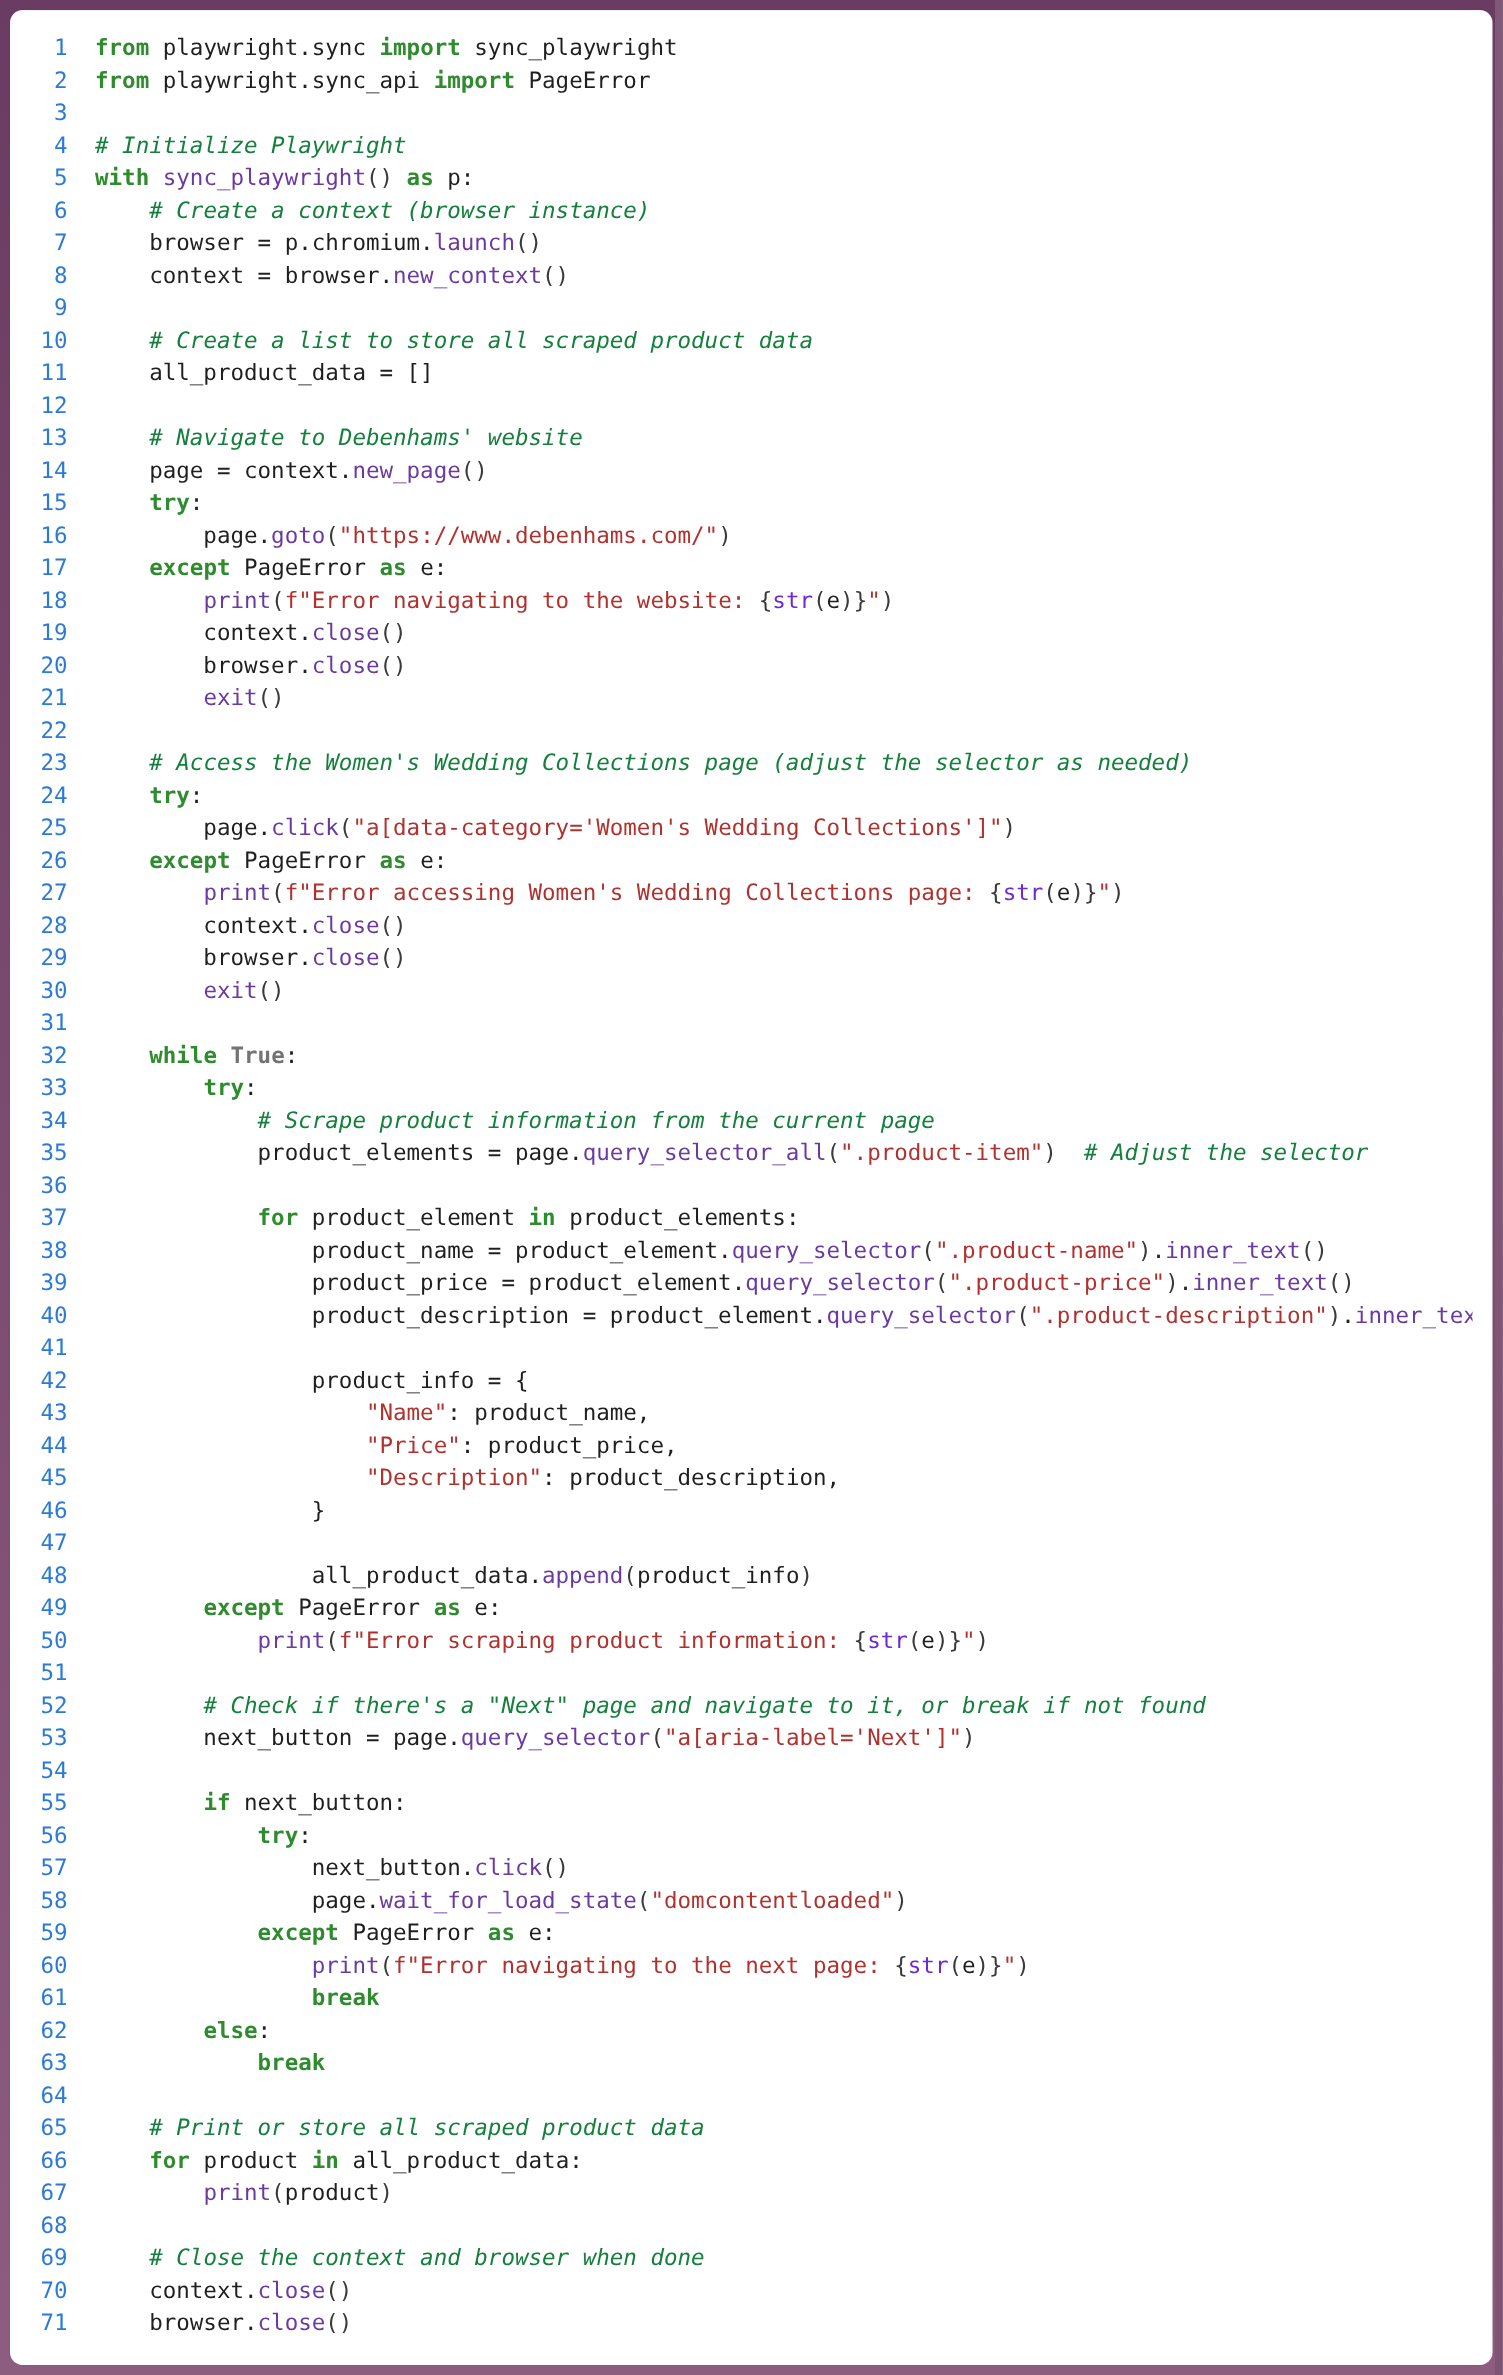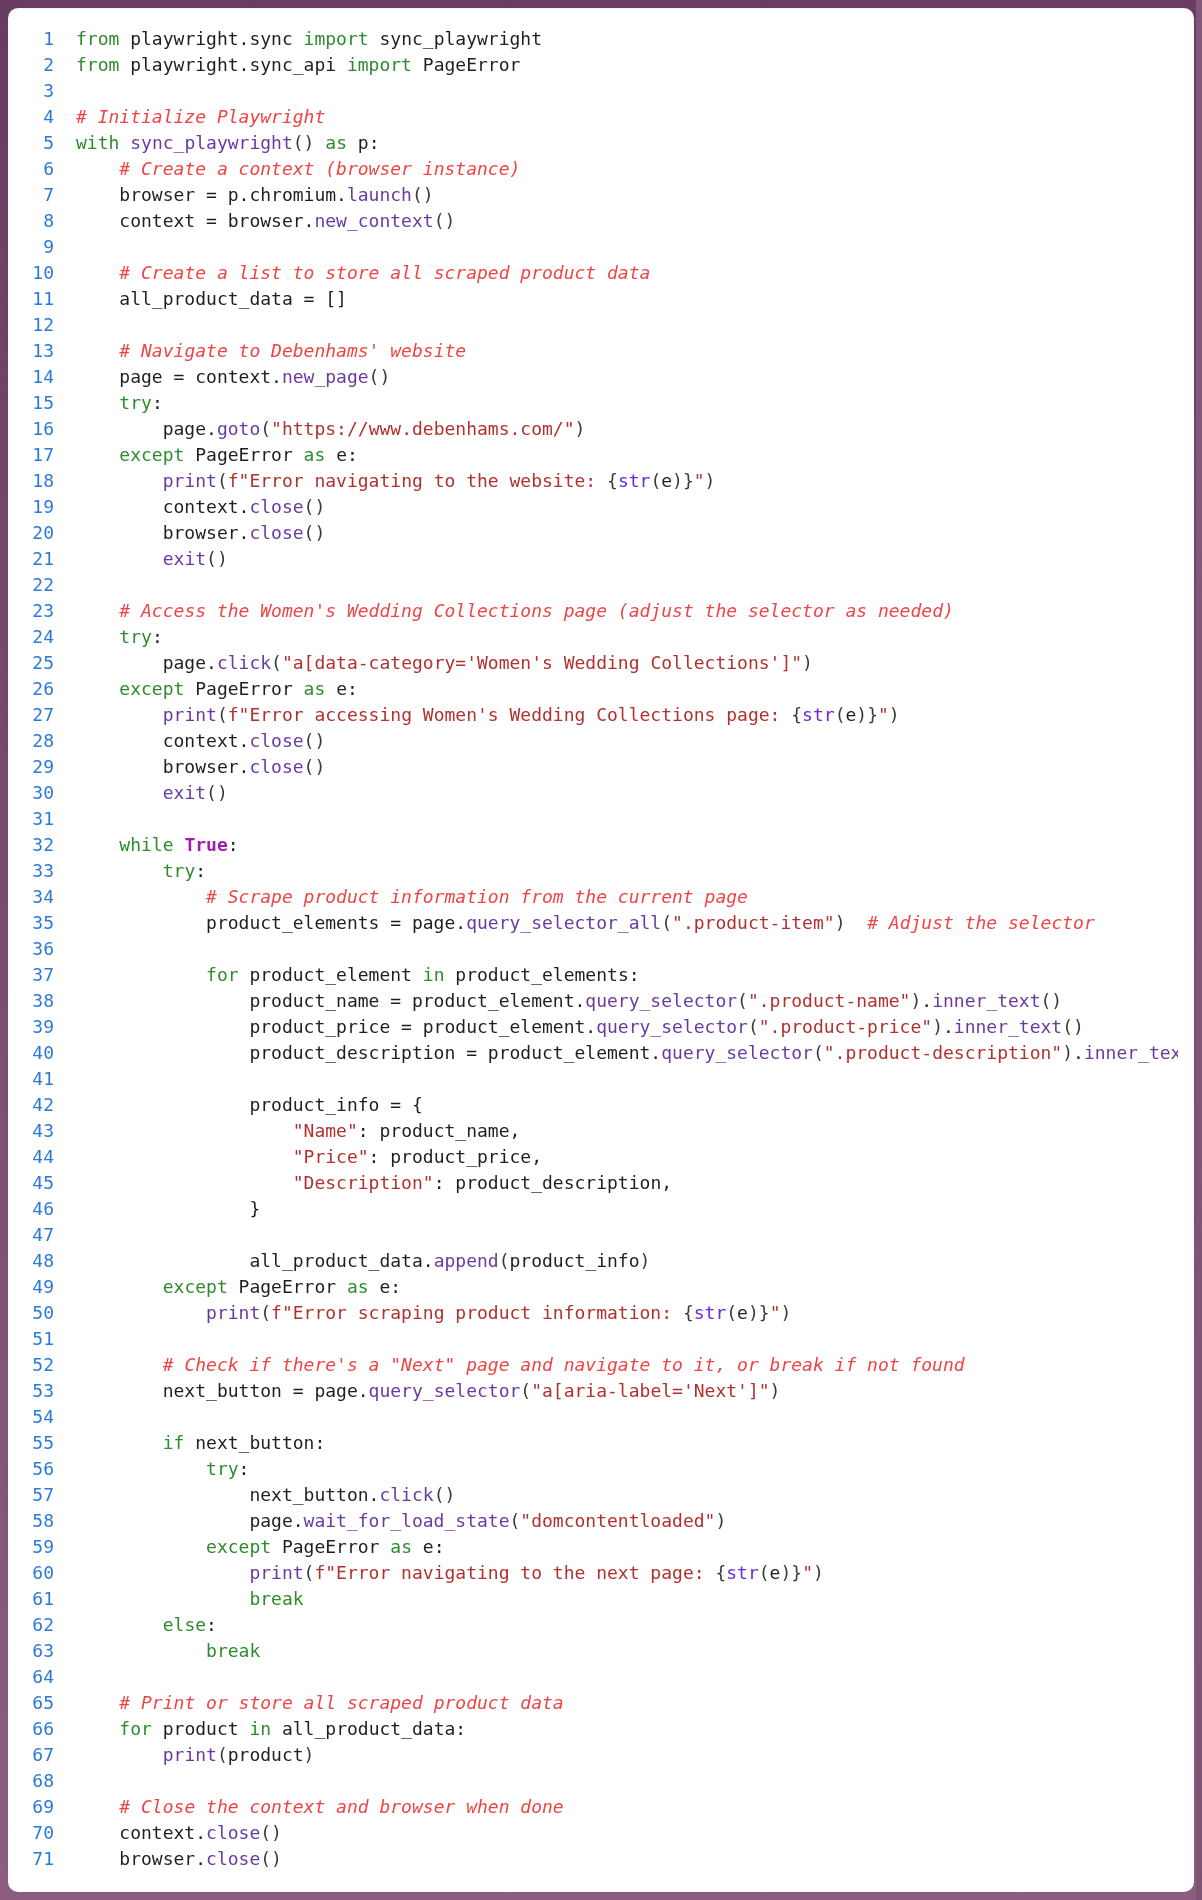--- a/index.html
+++ b/index.html
@@ -45,24 +45,24 @@
     display: inline-block;
     width: 36px;
     text-align: right;
     color: #2c7ad6;
     padding-right: 22px;
     user-select: none;
     flex: none;
   }
   .code-text { flex: 1 1 auto; }
   .pln { color: #1f1f1f; }  
-  .kw  { color: #2e8b2e; font-weight: 400; }  
-  .bool{ color: #a21caf; font-weight: 600; }  
+  .kw  { color: #2e8b2e; font-weight: 700; }  
+  .bool{ color: #737373; font-weight: 600; }  
   .str { color: #b0322f; }
-  .cmt { color: #ef4444; font-style: italic; }  
+  .cmt { color: #15803d; font-style: italic; }  
   .fn  { color: #6b3aa0; }  
   .type{ color: #6d28d9; }  
   .pun { color: #3a3a3a; }
 </style>
 </head>
 <body>
 
 <div class="frame">
   <div class="editor">
     <pre class="code" id="code"><div class="line"><span class="gutter">1</span><span class="code-text"><span class="kw">from</span><span class="pln"> playwright.sync </span><span class="kw">import</span><span class="pln"> sync_playwright</span></span></div><div class="line"><span class="gutter">2</span><span class="code-text"><span class="kw">from</span><span class="pln"> playwright.sync_api </span><span class="kw">import</span><span class="pln"> PageError</span></span></div><div class="line"><span class="gutter">3</span><span class="code-text">&nbsp;</span></div><div class="line"><span class="gutter">4</span><span class="code-text"><span class="cmt"># Initialize Playwright</span></span></div><div class="line"><span class="gutter">5</span><span class="code-text"><span class="kw">with</span><span class="pln"> </span><span class="fn">sync_playwright</span><span class="pun">()</span><span class="pln"> </span><span class="kw">as</span><span class="pln"> p:</span></span></div><div class="line"><span class="gutter">6</span><span class="code-text"><span class="pln">    </span><span class="cmt"># Create a context (browser instance)</span></span></div><div class="line"><span class="gutter">7</span><span class="code-text"><span class="pln">    browser = p.chromium.</span><span class="fn">launch</span><span class="pun">()</span></span></div><div class="line"><span class="gutter">8</span><span class="code-text"><span class="pln">    context = browser.</span><span class="fn">new_context</span><span class="pun">()</span></span></div><div class="line"><span class="gutter">9</span><span class="code-text">&nbsp;</span></div><div class="line"><span class="gutter">10</span><span class="code-text"><span class="pln">    </span><span class="cmt"># Create a list to store all scraped product data</span></span></div><div class="line"><span class="gutter">11</span><span class="code-text"><span class="pln">    all_product_data = []</span></span></div><div class="line"><span class="gutter">12</span><span class="code-text">&nbsp;</span></div><div class="line"><span class="gutter">13</span><span class="code-text"><span class="pln">    </span><span class="cmt"># Navigate to Debenhams' website</span></span></div><div class="line"><span class="gutter">14</span><span class="code-text"><span class="pln">    page = context.</span><span class="fn">new_page</span><span class="pun">()</span></span></div><div class="line"><span class="gutter">15</span><span class="code-text"><span class="pln">    </span><span class="kw">try</span><span class="pln">:</span></span></div><div class="line"><span class="gutter">16</span><span class="code-text"><span class="pln">        page.</span><span class="fn">goto</span><span class="pun">(</span><span class="str">"https://www.debenhams.com/"</span><span class="pun">)</span></span></div><div class="line"><span class="gutter">17</span><span class="code-text"><span class="pln">    </span><span class="kw">except</span><span class="pln"> PageError </span><span class="kw">as</span><span class="pln"> e:</span></span></div><div class="line"><span class="gutter">18</span><span class="code-text"><span class="pln">        </span><span class="fn">print</span><span class="pun">(</span><span class="str">f"Error navigating to the website: </span><span class="pun">{</span><span class="type">str</span><span class="pun">(</span><span class="pln">e</span><span class="pun">)}</span><span class="str">"</span><span class="pun">)</span></span></div><div class="line"><span class="gutter">19</span><span class="code-text"><span class="pln">        context.</span><span class="fn">close</span><span class="pun">()</span></span></div><div class="line"><span class="gutter">20</span><span class="code-text"><span class="pln">        browser.</span><span class="fn">close</span><span class="pun">()</span></span></div><div class="line"><span class="gutter">21</span><span class="code-text"><span class="pln">        </span><span class="fn">exit</span><span class="pun">()</span></span></div><div class="line"><span class="gutter">22</span><span class="code-text">&nbsp;</span></div><div class="line"><span class="gutter">23</span><span class="code-text"><span class="pln">    </span><span class="cmt"># Access the Women's Wedding Collections page (adjust the selector as needed)</span></span></div><div class="line"><span class="gutter">24</span><span class="code-text"><span class="pln">    </span><span class="kw">try</span><span class="pln">:</span></span></div><div class="line"><span class="gutter">25</span><span class="code-text"><span class="pln">        page.</span><span class="fn">click</span><span class="pun">(</span><span class="str">"a[data-category='Women's Wedding Collections']"</span><span class="pun">)</span></span></div><div class="line"><span class="gutter">26</span><span class="code-text"><span class="pln">    </span><span class="kw">except</span><span class="pln"> PageError </span><span class="kw">as</span><span class="pln"> e:</span></span></div><div class="line"><span class="gutter">27</span><span class="code-text"><span class="pln">        </span><span class="fn">print</span><span class="pun">(</span><span class="str">f"Error accessing Women's Wedding Collections page: </span><span class="pun">{</span><span class="type">str</span><span class="pun">(</span><span class="pln">e</span><span class="pun">)}</span><span class="str">"</span><span class="pun">)</span></span></div><div class="line"><span class="gutter">28</span><span class="code-text"><span class="pln">        context.</span><span class="fn">close</span><span class="pun">()</span></span></div><div class="line"><span class="gutter">29</span><span class="code-text"><span class="pln">        browser.</span><span class="fn">close</span><span class="pun">()</span></span></div><div class="line"><span class="gutter">30</span><span class="code-text"><span class="pln">        </span><span class="fn">exit</span><span class="pun">()</span></span></div><div class="line"><span class="gutter">31</span><span class="code-text">&nbsp;</span></div><div class="line"><span class="gutter">32</span><span class="code-text"><span class="pln">    </span><span class="kw">while</span><span class="pln"> </span><span class="bool">True</span><span class="pln">:</span></span></div><div class="line"><span class="gutter">33</span><span class="code-text"><span class="pln">        </span><span class="kw">try</span><span class="pln">:</span></span></div><div class="line"><span class="gutter">34</span><span class="code-text"><span class="pln">            </span><span class="cmt"># Scrape product information from the current page</span></span></div><div class="line"><span class="gutter">35</span><span class="code-text"><span class="pln">            product_elements = page.</span><span class="fn">query_selector_all</span><span class="pun">(</span><span class="str">".product-item"</span><span class="pun">)</span><span class="pln">  </span><span class="cmt"># Adjust the selector</span></span></div><div class="line"><span class="gutter">36</span><span class="code-text">&nbsp;</span></div><div class="line"><span class="gutter">37</span><span class="code-text"><span class="pln">            </span><span class="kw">for</span><span class="pln"> product_element </span><span class="kw">in</span><span class="pln"> product_elements:</span></span></div><div class="line"><span class="gutter">38</span><span class="code-text"><span class="pln">                product_name = product_element.</span><span class="fn">query_selector</span><span class="pun">(</span><span class="str">".product-name"</span><span class="pun">)</span><span class="pln">.</span><span class="fn">inner_text</span><span class="pun">()</span></span></div><div class="line"><span class="gutter">39</span><span class="code-text"><span class="pln">                product_price = product_element.</span><span class="fn">query_selector</span><span class="pun">(</span><span class="str">".product-price"</span><span class="pun">)</span><span class="pln">.</span><span class="fn">inner_text</span><span class="pun">()</span></span></div><div class="line"><span class="gutter">40</span><span class="code-text"><span class="pln">                product_description = product_element.</span><span class="fn">query_selector</span><span class="pun">(</span><span class="str">".product-description"</span><span class="pun">)</span><span class="pln">.</span><span class="fn">inner_text</span></span></div><div class="line"><span class="gutter">41</span><span class="code-text">&nbsp;</span></div><div class="line"><span class="gutter">42</span><span class="code-text"><span class="pln">                product_info = {</span></span></div><div class="line"><span class="gutter">43</span><span class="code-text"><span class="pln">                    </span><span class="str">"Name"</span><span class="pln">: product_name,</span></span></div><div class="line"><span class="gutter">44</span><span class="code-text"><span class="pln">                    </span><span class="str">"Price"</span><span class="pln">: product_price,</span></span></div><div class="line"><span class="gutter">45</span><span class="code-text"><span class="pln">                    </span><span class="str">"Description"</span><span class="pln">: product_description,</span></span></div><div class="line"><span class="gutter">46</span><span class="code-text"><span class="pln">                }</span></span></div><div class="line"><span class="gutter">47</span><span class="code-text">&nbsp;</span></div><div class="line"><span class="gutter">48</span><span class="code-text"><span class="pln">                all_product_data.</span><span class="fn">append</span><span class="pun">(</span><span class="pln">product_info</span><span class="pun">)</span></span></div><div class="line"><span class="gutter">49</span><span class="code-text"><span class="pln">        </span><span class="kw">except</span><span class="pln"> PageError </span><span class="kw">as</span><span class="pln"> e:</span></span></div><div class="line"><span class="gutter">50</span><span class="code-text"><span class="pln">            </span><span class="fn">print</span><span class="pun">(</span><span class="str">f"Error scraping product information: </span><span class="pun">{</span><span class="type">str</span><span class="pun">(</span><span class="pln">e</span><span class="pun">)}</span><span class="str">"</span><span class="pun">)</span></span></div><div class="line"><span class="gutter">51</span><span class="code-text">&nbsp;</span></div><div class="line"><span class="gutter">52</span><span class="code-text"><span class="pln">        </span><span class="cmt"># Check if there's a "Next" page and navigate to it, or break if not found</span></span></div><div class="line"><span class="gutter">53</span><span class="code-text"><span class="pln">        next_button = page.</span><span class="fn">query_selector</span><span class="pun">(</span><span class="str">"a[aria-label='Next']"</span><span class="pun">)</span></span></div><div class="line"><span class="gutter">54</span><span class="code-text">&nbsp;</span></div><div class="line"><span class="gutter">55</span><span class="code-text"><span class="pln">        </span><span class="kw">if</span><span class="pln"> next_button:</span></span></div><div class="line"><span class="gutter">56</span><span class="code-text"><span class="pln">            </span><span class="kw">try</span><span class="pln">:</span></span></div><div class="line"><span class="gutter">57</span><span class="code-text"><span class="pln">                next_button.</span><span class="fn">click</span><span class="pun">()</span></span></div><div class="line"><span class="gutter">58</span><span class="code-text"><span class="pln">                page.</span><span class="fn">wait_for_load_state</span><span class="pun">(</span><span class="str">"domcontentloaded"</span><span class="pun">)</span></span></div><div class="line"><span class="gutter">59</span><span class="code-text"><span class="pln">            </span><span class="kw">except</span><span class="pln"> PageError </span><span class="kw">as</span><span class="pln"> e:</span></span></div><div class="line"><span class="gutter">60</span><span class="code-text"><span class="pln">                </span><span class="fn">print</span><span class="pun">(</span><span class="str">f"Error navigating to the next page: </span><span class="pun">{</span><span class="type">str</span><span class="pun">(</span><span class="pln">e</span><span class="pun">)}</span><span class="str">"</span><span class="pun">)</span></span></div><div class="line"><span class="gutter">61</span><span class="code-text"><span class="pln">                </span><span class="kw">break</span></span></div><div class="line"><span class="gutter">62</span><span class="code-text"><span class="pln">        </span><span class="kw">else</span><span class="pln">:</span></span></div><div class="line"><span class="gutter">63</span><span class="code-text"><span class="pln">            </span><span class="kw">break</span></span></div><div class="line"><span class="gutter">64</span><span class="code-text">&nbsp;</span></div><div class="line"><span class="gutter">65</span><span class="code-text"><span class="pln">    </span><span class="cmt"># Print or store all scraped product data</span></span></div><div class="line"><span class="gutter">66</span><span class="code-text"><span class="pln">    </span><span class="kw">for</span><span class="pln"> product </span><span class="kw">in</span><span class="pln"> all_product_data:</span></span></div><div class="line"><span class="gutter">67</span><span class="code-text"><span class="pln">        </span><span class="fn">print</span><span class="pun">(</span><span class="pln">product</span><span class="pun">)</span></span></div><div class="line"><span class="gutter">68</span><span class="code-text">&nbsp;</span></div><div class="line"><span class="gutter">69</span><span class="code-text"><span class="pln">    </span><span class="cmt"># Close the context and browser when done</span></span></div><div class="line"><span class="gutter">70</span><span class="code-text"><span class="pln">    context.</span><span class="fn">close</span><span class="pun">()</span></span></div><div class="line"><span class="gutter">71</span><span class="code-text"><span class="pln">    browser.</span><span class="fn">close</span><span class="pun">()</span></span></div></pre>

